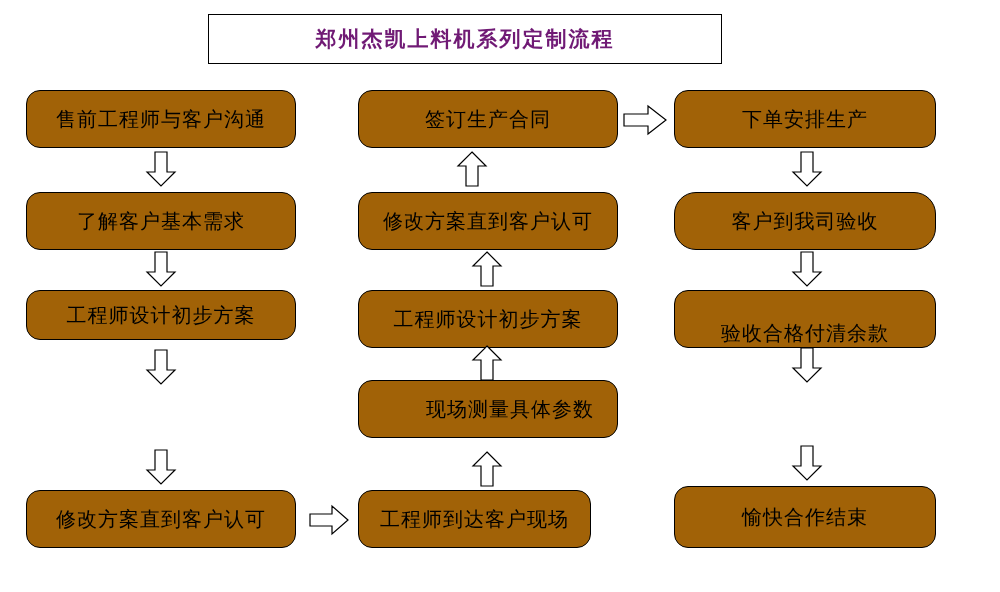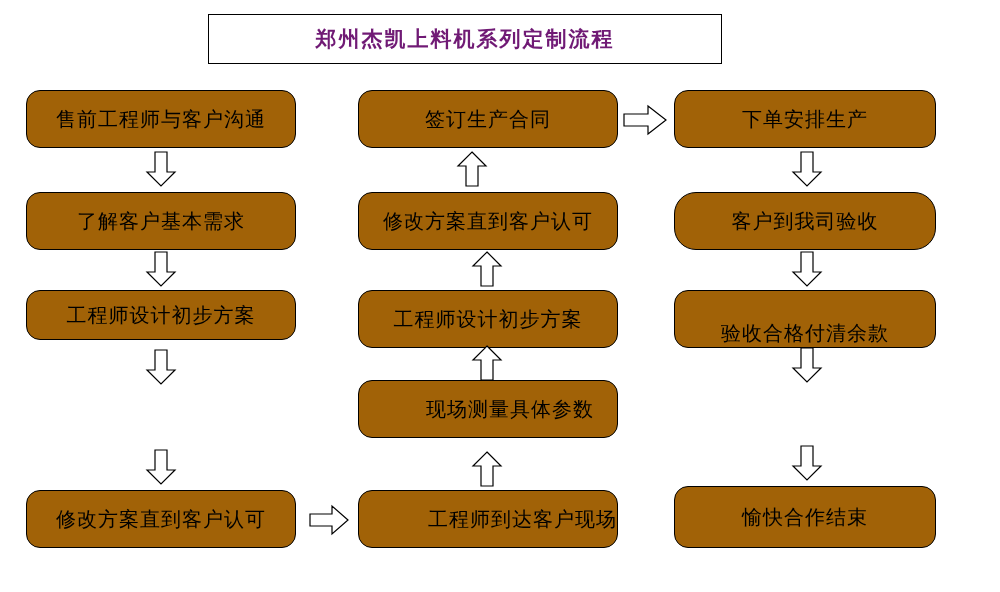--- a/index.html
+++ b/index.html
@@ -92,21 +92,21 @@
   </div>
   <div class="node" style="left:358px; top:192px; width:260px; height:58px;">
     <span class="node-label">修改方案直到客户认可</span>
   </div>
   <div class="node" style="left:358px; top:290px; width:260px; height:58px;">
     <span class="node-label">工程师设计初步方案</span>
   </div>
   <div class="node" style="left:358px; top:380px; width:260px; height:58px;padding-left:44px;">
     <span class="node-label">现场测量具体参数</span>
   </div>
-  <div class="node" style="left:358px; top:490px; width:260px; height:58px;justify-content:flex-end;">
+  <div class="node" style="left:358px; top:490px; width:233px; height:58px;">
     <span class="node-label">工程师到达客户现场</span>
   </div>
 
   <div class="node" style="left:674px; top:90px; width:262px; height:58px;">
     <span class="node-label">下单安排生产</span>
   </div>
   <div class="node" style="left:674px; top:192px; width:262px; height:58px;border-radius:22px;">
     <span class="node-label">客户到我司验收</span>
   </div>
   <div class="node" style="left:674px; top:290px; width:262px; height:58px;align-items:flex-end;">

